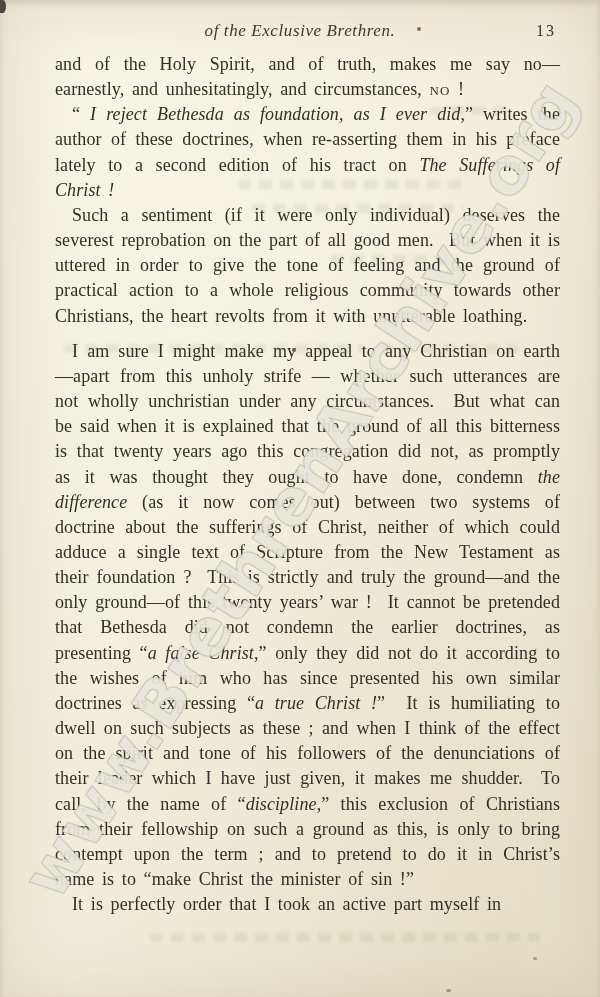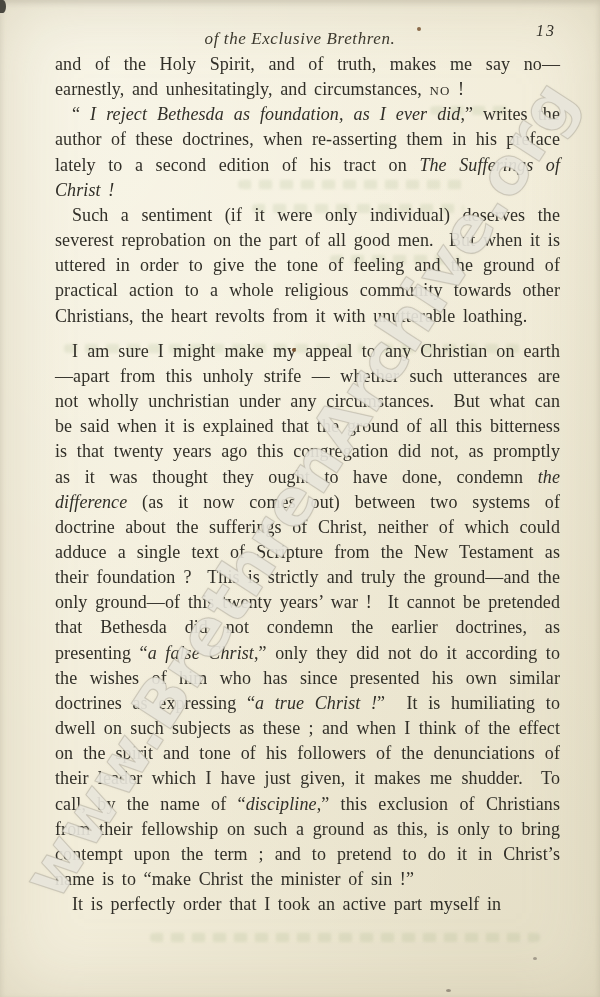--- a/index.html
+++ b/index.html
@@ -24,25 +24,24 @@
 
   
   .running-head {
     position: absolute; top: 21px; left: 0; right: 0;
     height: 24px;
   }
   .head-title {
     display: block; text-align: center;
     font-style: italic; font-size: 17px; letter-spacing: 0.6px;
     color: #3c392e;
-    margin-top: 8px;
   }
   .page-number {
     position: absolute; right: 44px; top: 1px;
-    font-size: 16px; letter-spacing: 2px; color: #35332b; font-style: italic;
+    font-size: 16px; letter-spacing: 2px; color: #35332b;
   }
 
   
   .body-text {
     position: absolute; left: 55px; right: 40px; top: 52px;
     text-align: justify;
     font-size: 18px; line-height: 25.15px;
     word-spacing: 3px; letter-spacing: 0.1px;
   }
   .body-text p { margin: 0; }

